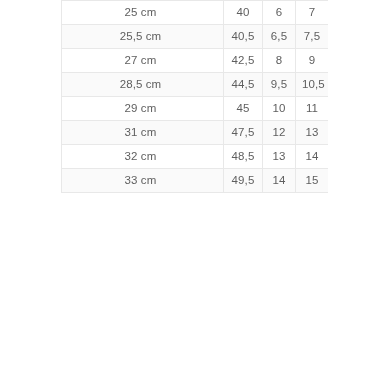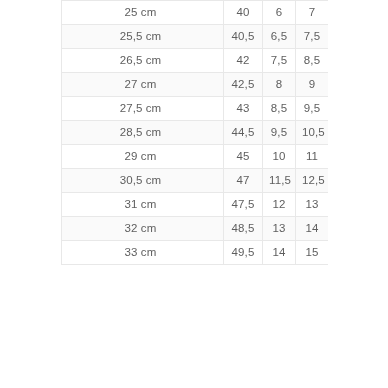--- a/index.html
+++ b/index.html
@@ -88,54 +88,36 @@
             <td>6</td>
             <td>7</td>
           </tr>
           <tr>
             <td class="cm-cell">25,5 cm</td>
             <td>40,5</td>
             <td>6,5</td>
             <td>7,5</td>
           </tr>
           <tr>
-            <td class="cm-cell">26,5 cm</td>
-            <td>42</td>
-            <td>7,5</td>
-            <td>8,5</td>
-          </tr>
-          <tr>
             <td class="cm-cell">27 cm</td>
             <td>42,5</td>
             <td>8</td>
             <td>9</td>
-          </tr>
-          <tr>
-            <td class="cm-cell">27,5 cm</td>
-            <td>43</td>
-            <td>8,5</td>
-            <td>9,5</td>
           </tr>
           <tr>
             <td class="cm-cell">28,5 cm</td>
             <td>44,5</td>
             <td>9,5</td>
             <td>10,5</td>
           </tr>
           <tr>
             <td class="cm-cell">29 cm</td>
             <td>45</td>
             <td>10</td>
             <td>11</td>
-          </tr>
-          <tr>
-            <td class="cm-cell">30,5 cm</td>
-            <td>47</td>
-            <td>11,5</td>
-            <td>12,5</td>
           </tr>
           <tr>
             <td class="cm-cell">31 cm</td>
             <td>47,5</td>
             <td>12</td>
             <td>13</td>
           </tr>
           <tr>
             <td class="cm-cell">32 cm</td>
             <td>48,5</td>

